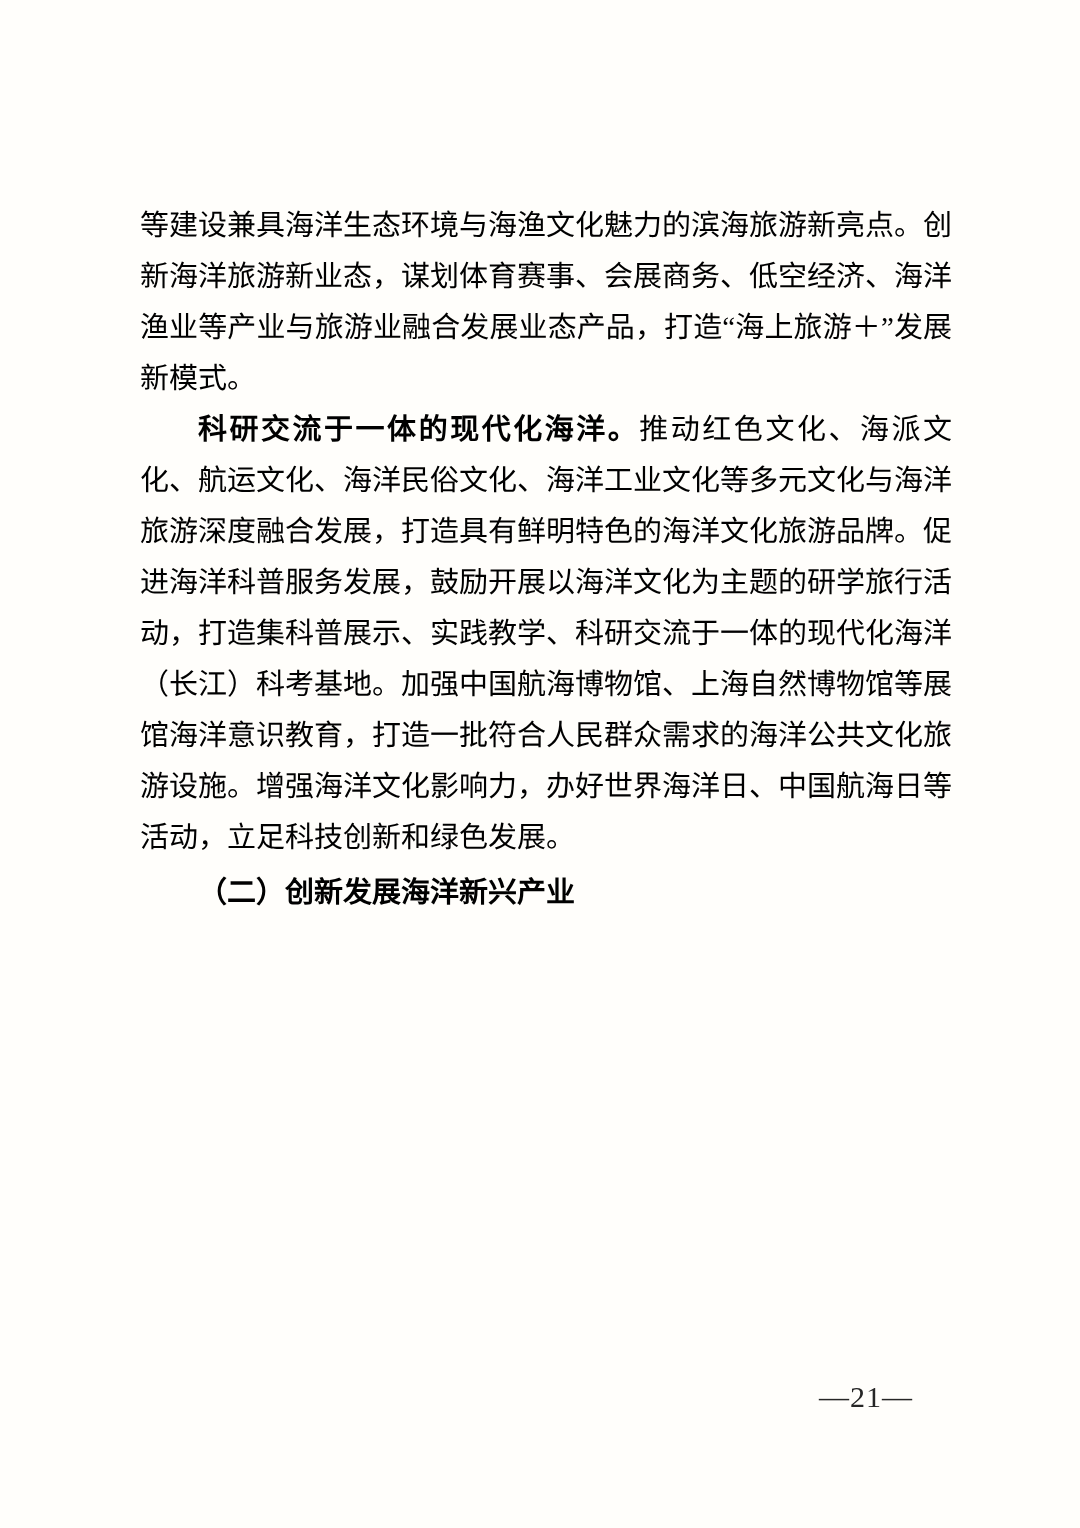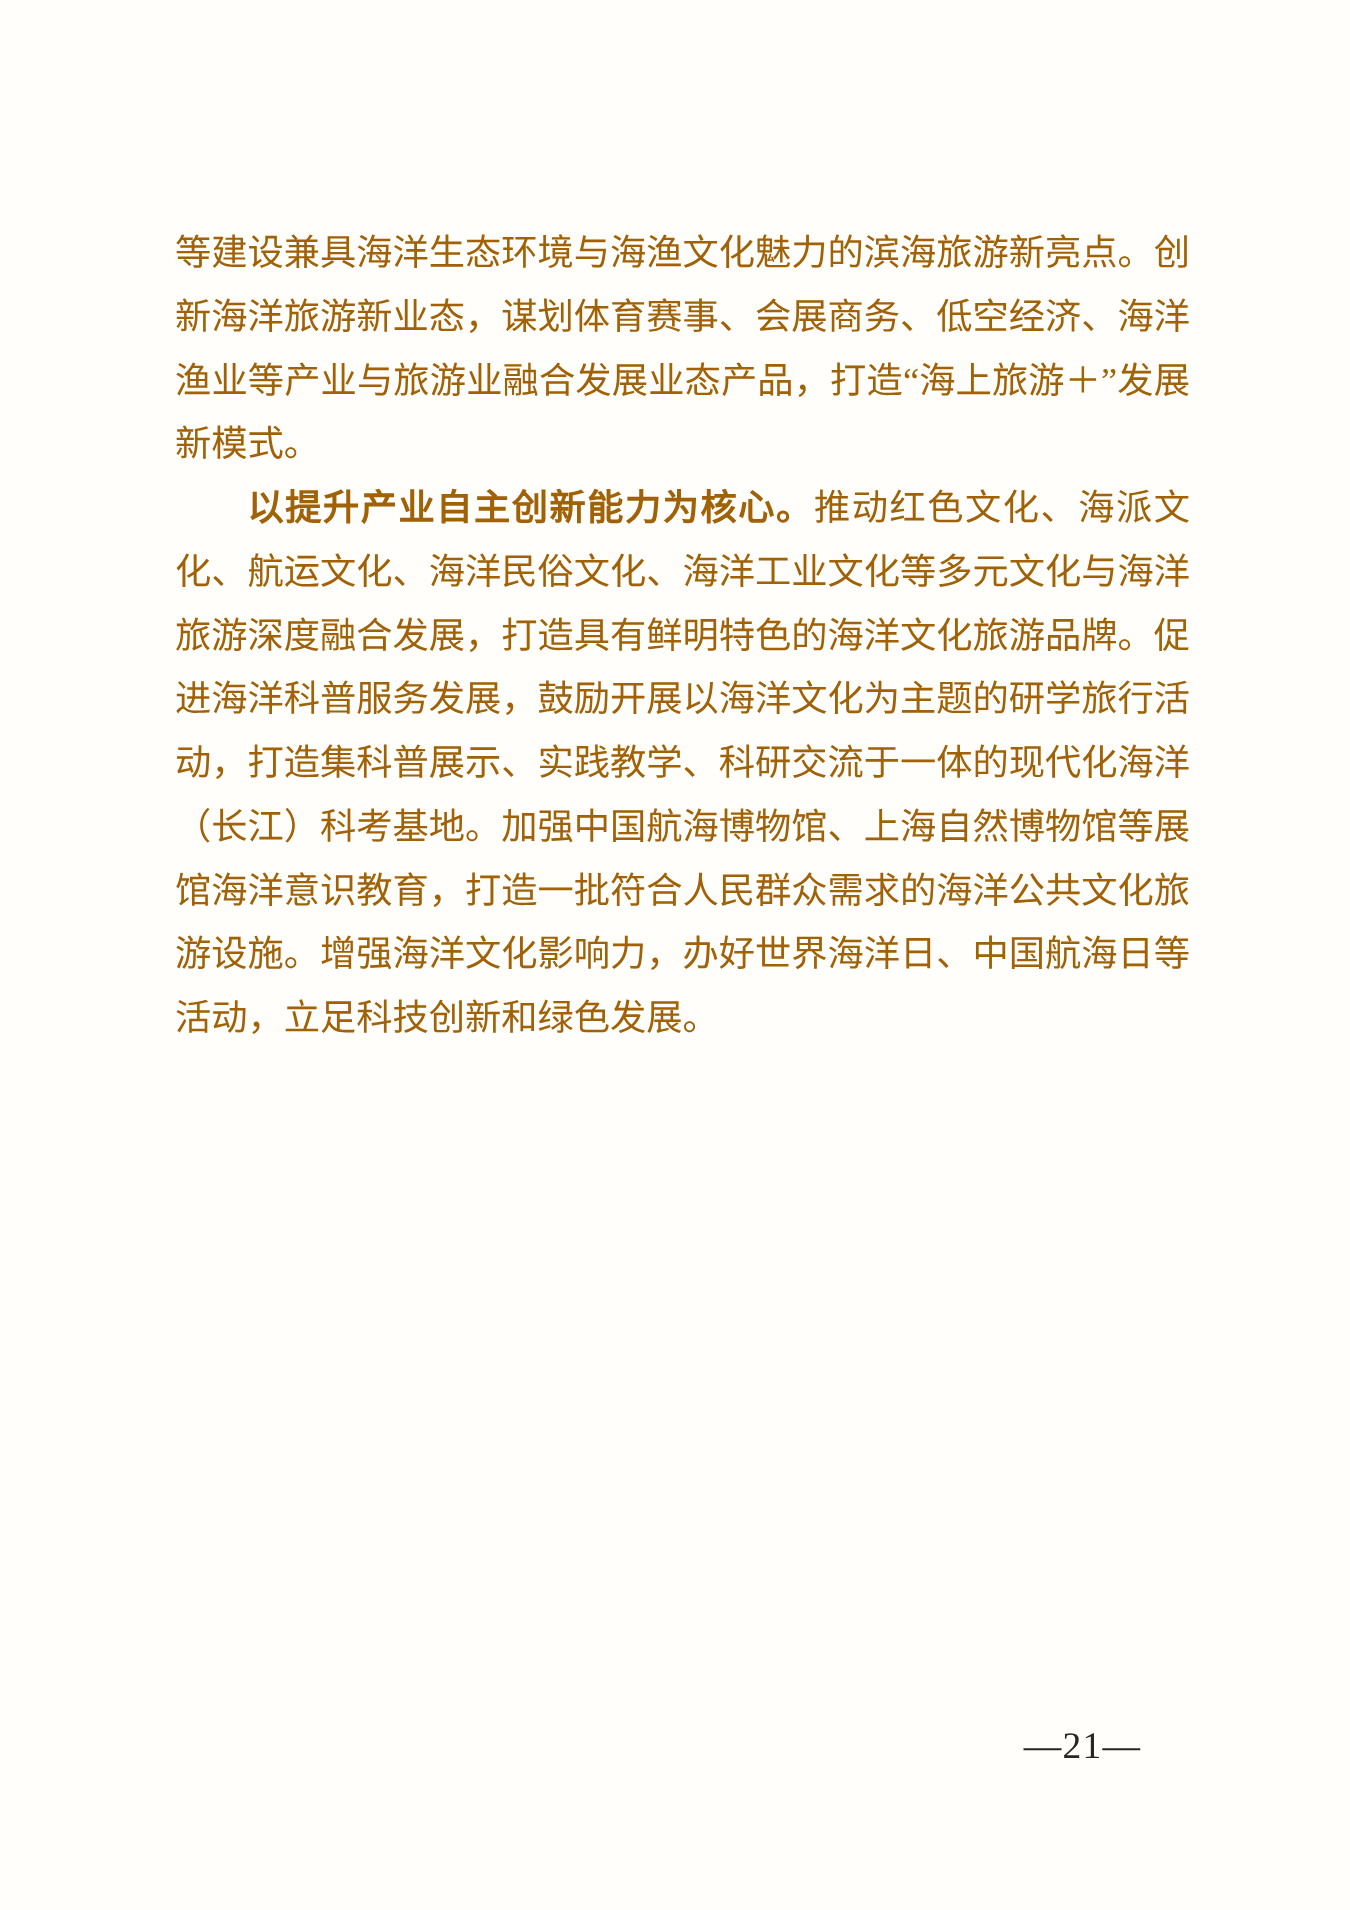--- a/index.html
+++ b/index.html
@@ -15,23 +15,23 @@
   .page {
     position: relative;
     width: 1080px;
     height: 1528px;
     background: #fffefb;
     overflow: hidden;
   }
   .text-block {
     position: absolute;
     left: 140px;
-    top: 178px;
+    top: 200px;
     width: 812px;
-    color: #a16207;
+    color: #000000;
     font-size: 29px;
     line-height: 51px;
     text-align: justify;
     overflow-wrap: break-word;
   }
   .text-block p {
     margin: 0;
     text-indent: 2em;
   }
   .text-block p.no-indent {
@@ -58,22 +58,23 @@
 </style>
 </head>
 <body>
 
 <div class="page">
 
   <div class="text-block">
 
     <p class="no-indent">等建设兼具海洋生态环境与海渔文化魅力的滨海旅游新亮点。创新海洋旅游新业态，谋划体育赛事、会展商务、低空经济、海洋渔业等产业与旅游业融合发展业态产品，打造“海上旅游＋”发展新模式。</p>
 
-    <p><span class="bold-lead">以提升产业自主创新能力为核心。</span><span>推动红色文化、海派文化、航运文化、海洋民俗文化、海洋工业文化等多元文化与海洋旅游深度融合发展，打造具有鲜明特色的海洋文化旅游品牌。促进海洋科普服务发展，鼓励开展以海洋文化为主题的研学旅行活动，打造集科普展示、实践教学、科研交流于一体的现代化海洋（长江）科考基地。加强中国航海博物馆、上海自然博物馆等展馆海洋意识教育，打造一批符合人民群众需求的海洋公共文化旅游设施。增强海洋文化影响力，办好世界海洋日、中国航海日等活动，立足科技创新和绿色发展。</span></p>
+    <p><span class="bold-lead">科研交流于一体的现代化海洋。</span><span>推动红色文化、海派文化、航运文化、海洋民俗文化、海洋工业文化等多元文化与海洋旅游深度融合发展，打造具有鲜明特色的海洋文化旅游品牌。促进海洋科普服务发展，鼓励开展以海洋文化为主题的研学旅行活动，打造集科普展示、实践教学、科研交流于一体的现代化海洋（长江）科考基地。加强中国航海博物馆、上海自然博物馆等展馆海洋意识教育，打造一批符合人民群众需求的海洋公共文化旅游设施。增强海洋文化影响力，办好世界海洋日、中国航海日等活动，立足科技创新和绿色发展。</span></p>
 
+    <p class="heading">（二）创新发展海洋新兴产业</p>
 
 
 
 
 
   </div>
 
   <div class="page-number">—21—</div>
 
 </div>

